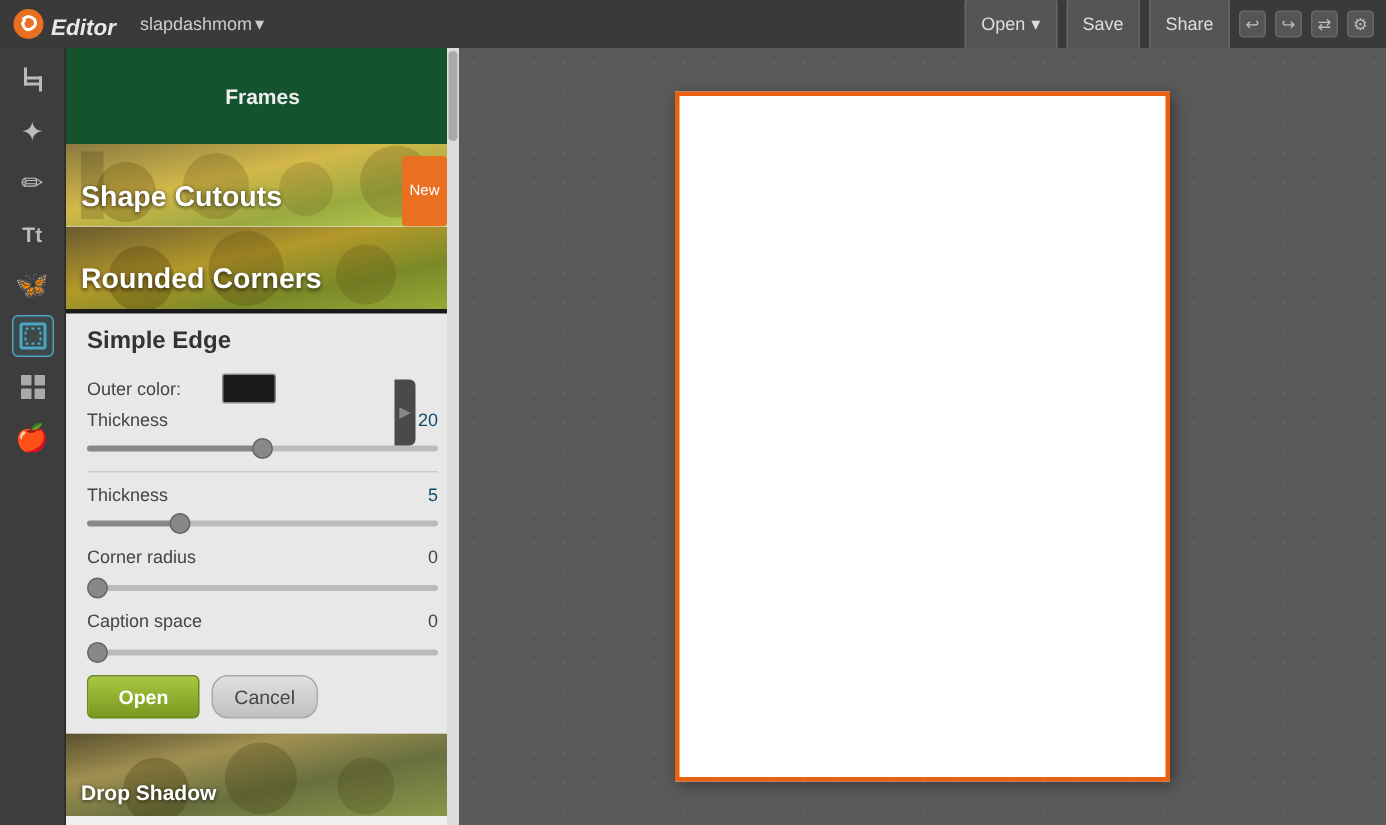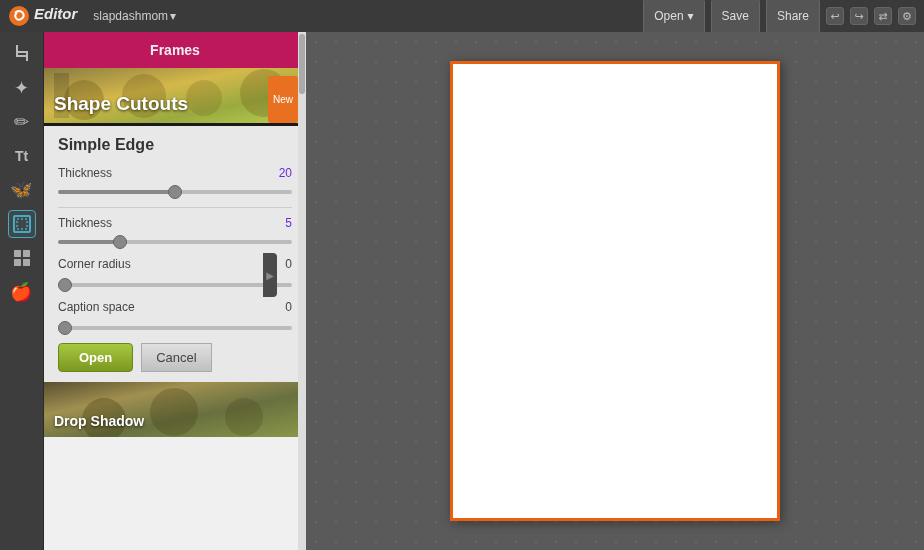--- a/index.html
+++ b/index.html
@@ -18,21 +18,21 @@
       height: 32px;
       background: #3a3a3a;
       display: flex;
       align-items: center;
       padding: 0 8px;
       gap: 4px;
       flex-shrink: 0;
     }
     .logo-area {
       display: flex;
-      align-items: flex-start;
+      align-items: flex-end;
       gap: 4px;
       margin-right: 8px;
     }
     .logo-icon {
       width: 22px;
       height: 22px;
     }
     .logo-text {
       color: #e8e8e8;
       font-size: 15px;
@@ -144,24 +144,24 @@
     #sidebar {
       width: 262px;
       background: #f0f0f0;
       display: flex;
       flex-direction: column;
       overflow: hidden;
       flex-shrink: 0;
       position: relative;
     }
     #sidebar-header {
-      background: #be185d;
+      background: #14532d;
       color: #eee;
       text-align: center;
-      padding: 10px 0;
+      padding: 24px 0;
       font-size: 14px;
       font-weight: bold;
       flex-shrink: 0;
     }
     #sidebar-scroll {
       flex: 1;
       overflow-y: auto;
       overflow-x: hidden;
     }
     #sidebar-scroll::-webkit-scrollbar { width: 6px; }
@@ -241,21 +241,21 @@
       align-items: center;
       justify-content: space-between;
       margin-bottom: 2px;
     }
     .thickness-label {
       font-size: 12px;
       color: #444;
     }
     .thickness-value {
       font-size: 12px;
-      color: #6d28d9;
+      color: #0c4a6e;
     }
     .slider-container {
       margin-bottom: 10px;
       padding: 0 0;
     }
     input[type=range] {
       width: 100%;
       height: 4px;
       -webkit-appearance: none;
       background: #bbb;
@@ -288,21 +288,21 @@
       border-radius: 4px;
       color: white;
       font-size: 13px;
       font-weight: bold;
       padding: 6px 20px;
       cursor: pointer;
     }
     .cancel-btn {
       background: linear-gradient(to bottom, #e0e0e0, #c0c0c0);
       border: 1px solid #aaa;
-      border-radius: 0;
+      border-radius: 11px;
       color: #444;
       font-size: 13px;
       padding: 6px 14px;
       cursor: pointer;
     }
     .corner-row {
       display: flex;
       align-items: center;
       justify-content: space-between;
       margin-bottom: 4px;
@@ -465,24 +465,47 @@
             <circle cx="160" cy="30" r="18" fill="rgba(100,80,20,0.2)"></circle>
             <circle cx="220" cy="25" r="24" fill="rgba(100,80,20,0.25)"></circle>
 
             <polygon points="10,5 25,5 25,50 10,50" fill="rgba(0,0,0,0.15)" clip-path="url(#star1)"></polygon>
           </svg>
         </div>
         <span class="frame-thumb-label">Shape Cutouts</span>
         <span class="frame-thumb-new">New</span>
       </div>
 
+      <div class="frame-thumb rounded-corners">
+        <div style="position:absolute;top:0;left:0;width:100%;height:100%;">
+          <svg width="262" height="55" viewBox="0 0 262 55">
+            <defs>
+              <linearGradient id="rc-grad" x1="0" y1="0" x2="1" y2="1">
+                <stop offset="0%" stop-color="#6a5a30"></stop>
+                <stop offset="40%" stop-color="#b4982a"></stop>
+                <stop offset="70%" stop-color="#7a8a28"></stop>
+                <stop offset="100%" stop-color="#98aa38"></stop>
+              </linearGradient>
+            </defs>
+            <rect width="262" height="55" fill="url(#rc-grad)"></rect>
+            <circle cx="50" cy="35" r="22" fill="rgba(80,60,10,0.3)"></circle>
+            <circle cx="120" cy="28" r="25" fill="rgba(80,60,10,0.25)"></circle>
+            <circle cx="200" cy="32" r="20" fill="rgba(80,60,10,0.2)"></circle>
+          </svg>
+        </div>
+        <span class="frame-thumb-label">Rounded Corners</span>
+      </div>
 
       <div class="simple-edge-panel">
         <div class="panel-title">Simple Edge</div>
 
+        <div class="control-row">
+          <span class="control-label">Outer color:</span>
+          <div class="color-swatch dark"></div>
+        </div>
 
         <div class="thickness-row">
           <span class="thickness-label">Thickness</span>
           <span class="thickness-value">20</span>
         </div>
         <div class="slider-container">
           <input type="range" min="0" max="40" value="20" style="background: linear-gradient(to right, rgb(136, 136, 136) 50%, rgb(187, 187, 187) 50%);">
         </div>
 
         <div class="divider-line"></div>

